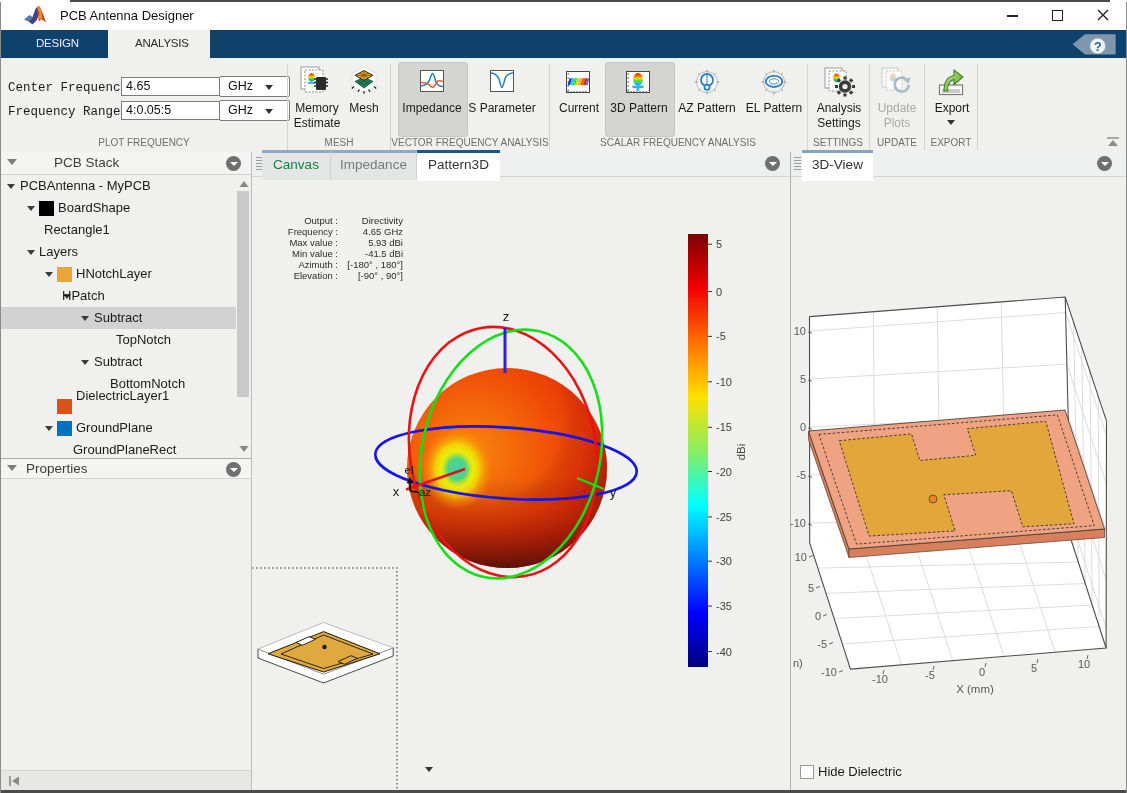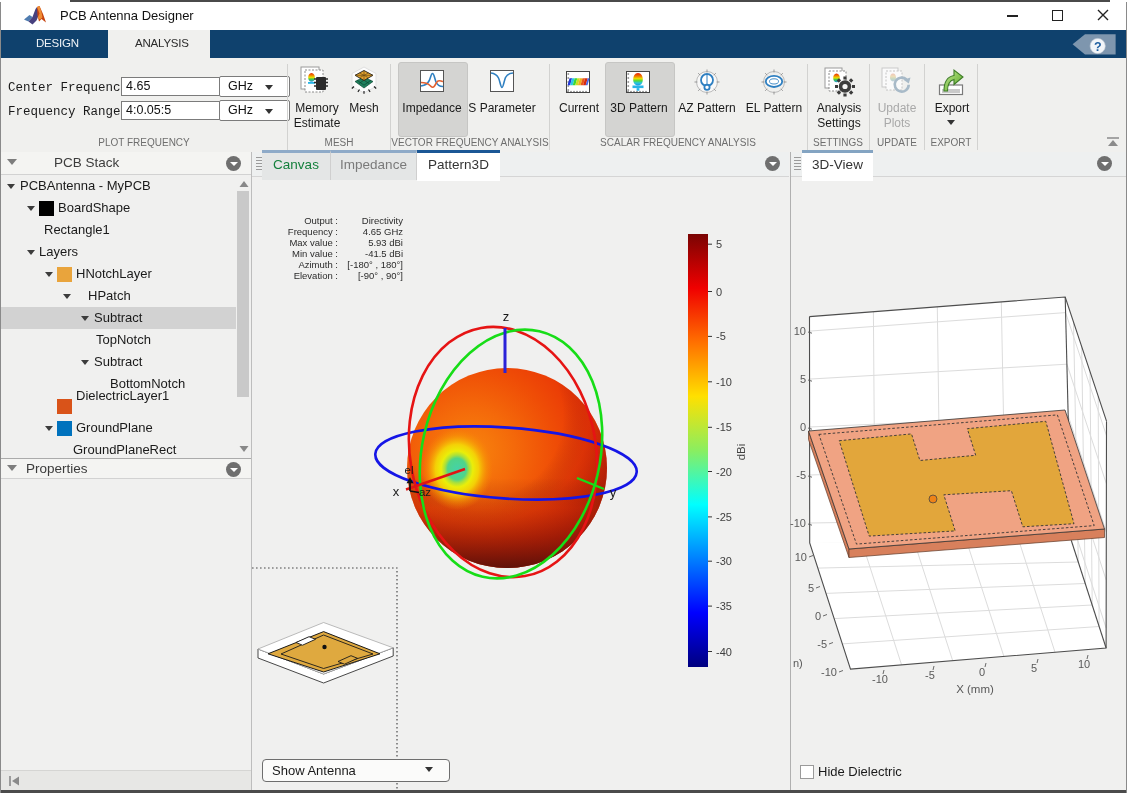--- a/index.html
+++ b/index.html
@@ -250,25 +250,25 @@
   <div class="treetri" style="left:27px;top:205.5px;"></div>
   <div class="swatch" style="left:39px;top:200.5px;background:#000000;"></div>
   <div class="treetxt" style="left:58px;top:200px;">BoardShape</div>
   <div class="treetxt" style="left:44px;top:222px;">Rectangle1</div>
   <div class="treetri" style="left:27px;top:249.5px;"></div>
   <div class="treetxt" style="left:39px;top:244px;">Layers</div>
   <div class="treetri" style="left:45px;top:271.5px;"></div>
   <div class="swatch" style="left:57px;top:266.5px;background:#e9a43c;"></div>
   <div class="treetxt" style="left:76px;top:266px;">HNotchLayer</div>
   <div class="treetri" style="left:63px;top:293.5px;"></div>
-  <div class="treetxt" style="left:88px;top:288px;">HPatch</div>
+  <div class="treetxt" style="left:62px;top:288px;">HPatch</div>
   <div class="abs" style="left:0;top:307px;width:236px;height:22px;background:#d2d2d2;"></div>
   <div class="treetri" style="left:81px;top:315.5px;"></div>
   <div class="treetxt" style="left:94px;top:310px;">Subtract</div>
-  <div class="treetxt" style="left:96px;top:332px;">TopNotch</div>
+  <div class="treetxt" style="left:116px;top:332px;">TopNotch</div>
   <div class="treetri" style="left:81px;top:359.5px;"></div>
   <div class="treetxt" style="left:94px;top:354px;">Subtract</div>
   <div class="treetxt" style="left:110px;top:376px;">BottomNotch</div>
   <div class="swatch" style="left:57px;top:398.5px;background:#d95319;"></div>
   <div class="treetxt" style="left:76px;top:388px;">DielectricLayer1</div>
   <div class="treetri" style="left:45px;top:425.5px;"></div>
   <div class="swatch" style="left:57px;top:420.5px;background:#0072bd;"></div>
   <div class="treetxt" style="left:76px;top:420px;">GroundPlane</div>
   <div class="treetxt" style="left:73px;top:442px;">GroundPlaneRect</div>
 
@@ -406,21 +406,20 @@
 <path d="M0,391 H145 V616" fill="none" stroke="#4a4a4a" stroke-width="1.2" stroke-dasharray="1.6,2.4"></path>
 <polygon points="6,472 71.6,497 141.2,470.8 141.2,479 71.6,506 6,481" fill="#ffffff" stroke="#333" stroke-width="0.9"></polygon>
       <polygon points="6,472 71.6,445.5 141.2,470.8 71.6,497" fill="#ffffff" stroke="#aaa" stroke-width="0.8"></polygon>
       <polygon points="16,476.8 71.6,454.6 128,476.8 71.6,495" fill="#dfa93f" stroke="#1a1a1a" stroke-width="1"></polygon>
       <polygon points="29,477 71.6,458 121,477 71.6,491.5" fill="none" stroke="#1a1a1a" stroke-width="0.9"></polygon>
       <polygon points="44,465.5 57,459.7 63.5,462.3 50.5,468.2" fill="#fff" stroke="#1a1a1a" stroke-width="0.9"></polygon>
       <polygon points="86,484.5 99,478.7 105.5,481.3 92.5,487.2" fill="#dfa93f" stroke="#1a1a1a" stroke-width="0.9"></polygon>
       <circle cx="72.5" cy="470" r="2.2" fill="#111"></circle>
 </svg>
 
-  <div class="abs" style="left:262px;top:759px;width:177px;height:21px;background:#fbfbfa;border:1px solid #6e6e6e;border-radius:4px;font-size:13px;color:#1a1a1a;padding-left:9px;line-height:21px;">Show Antenna</div>
   <div class="abs tri-d" style="left:425px;top:767px;"></div>
 
   <div class="abs" style="left:790px;top:152px;width:1px;height:638px;background:#b0b0b0;"></div>
   <div class="abs" style="left:791px;top:152px;width:336px;height:25px;background:#eef0f0;"></div>
   <div class="abs" style="left:791px;top:176px;width:336px;height:1px;background:#d5d5d5;"></div>
   <div class="handle" style="left:794px;top:157px;"></div>
   <div class="doctab" style="left:802px;width:71px;background:#ffffff;border-top:3px solid #84a4c2;color:#333;padding-top:4px;height:24px;">3D-View</div>
   <div class="hdrcirc" style="left:1097px;top:156px;">
       <div class="tri"></div>
     </div>

